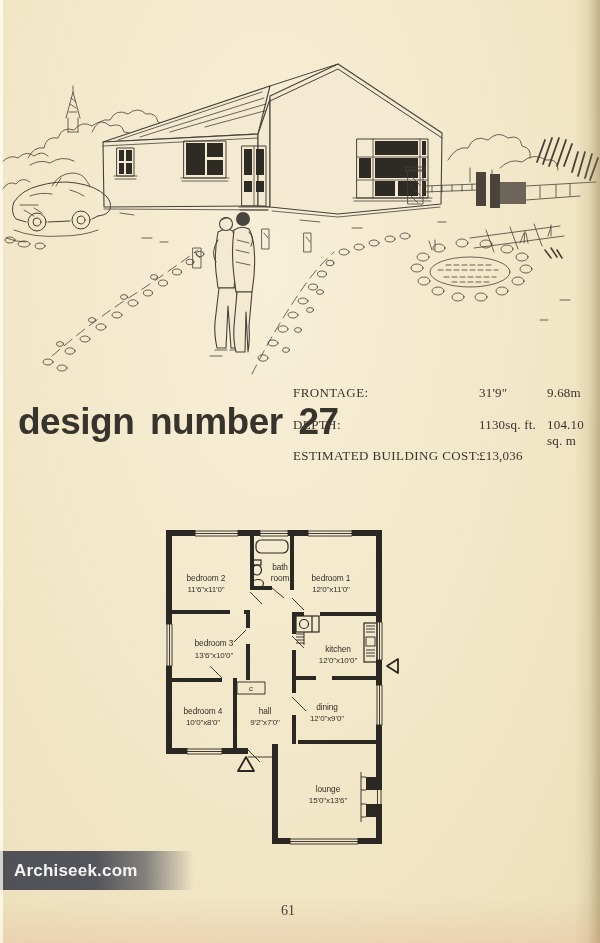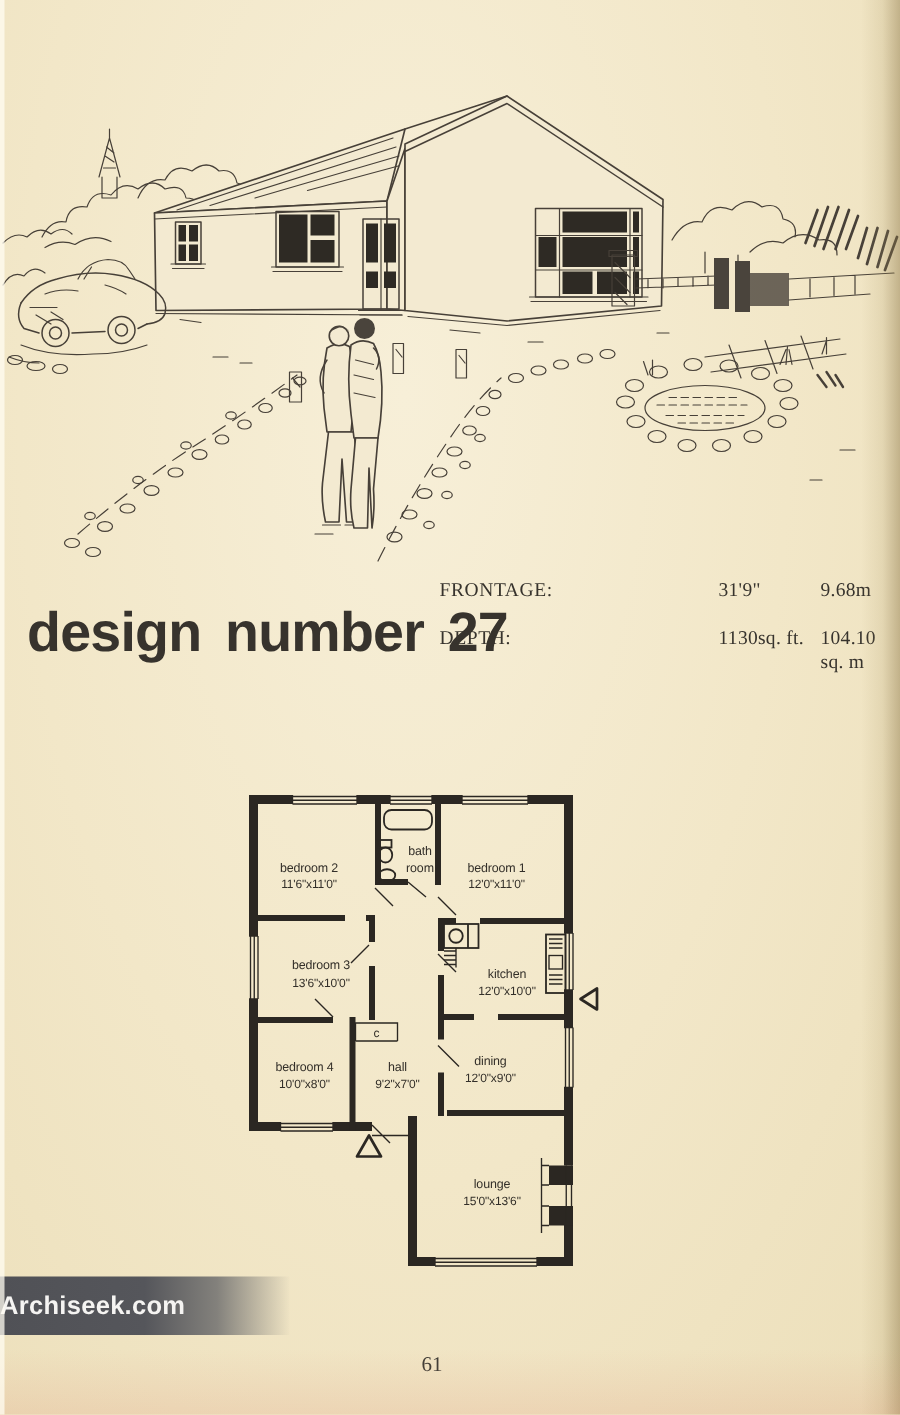--- a/index.html
+++ b/index.html
@@ -22,21 +22,21 @@
   .desc{position:absolute;left:18px;top:430px;width:214px;margin:0;
         font-size:13.5px;line-height:17px;text-align:justify;color:#3a362f;}
 
   .specs{position:absolute;left:259px;top:385px;width:335px;color:#37332d;}
   .spec-row{position:relative;height:31.5px;font-size:13px;letter-spacing:.4px;margin-left:34px;}
   .spec-label{position:absolute;left:0;top:0;}
   .spec-imp{position:absolute;left:186px;top:0;letter-spacing:.2px;}
   .spec-met{position:absolute;left:254px;top:0;letter-spacing:.2px;}
 
   .watermark{position:absolute;left:0;top:851px;width:193px;height:39px;line-height:39px;
-        box-sizing:border-box;
+        padding-left:14px;box-sizing:border-box;
         font-family:"Liberation Sans",sans-serif;font-weight:700;font-size:17px;
         letter-spacing:.2px;color:#f5f4f2;
         background:linear-gradient(90deg,#505156 0%,#55565b 50%,#83817c 75%,rgba(200,192,172,.05) 100%);}
   .pageno{position:absolute;left:281px;top:903px;font-size:14px;color:#3c3a34;}
 
   
   .sk{stroke:#474038;fill:none;stroke-width:1;stroke-linecap:round;stroke-linejoin:round;}
   .sk2{stroke:#474038;fill:none;stroke-width:.8;stroke-linecap:round;stroke-linejoin:round;}
   .paper{fill:#f3ead1;stroke:#474038;stroke-width:1.1;stroke-linejoin:round;}
   .glass{fill:#2e2a24;stroke:none;}
@@ -249,20 +249,25 @@
     <div class="spec-row">
       <span class="spec-label">FRONTAGE:</span>
       <span class="spec-imp">31'9"</span>
       <span class="spec-met">9.68m</span>
     </div>
     <div class="spec-row">
       <span class="spec-label">DEPTH:</span>
       <span class="spec-imp">1130sq. ft.</span>
       <span class="spec-met">104.10 sq. m</span>
     </div>
+    <div class="spec-row">
+      <span class="spec-label">ESTIMATED BUILDING COST:</span>
+      <span class="spec-imp">£13,036</span>
+      <span class="spec-met"></span>
+    </div>
   </div>
 
   <svg class="plan" width="264" height="334" viewBox="148 520 264 334">
 
     <g class="wall">
 
       <rect x="166" y="530" width="29" height="6"></rect>
         <rect x="238" y="530" width="22" height="6"></rect>
       <rect x="288" y="530" width="20" height="6"></rect>
         <rect x="352" y="530" width="30" height="6"></rect>

